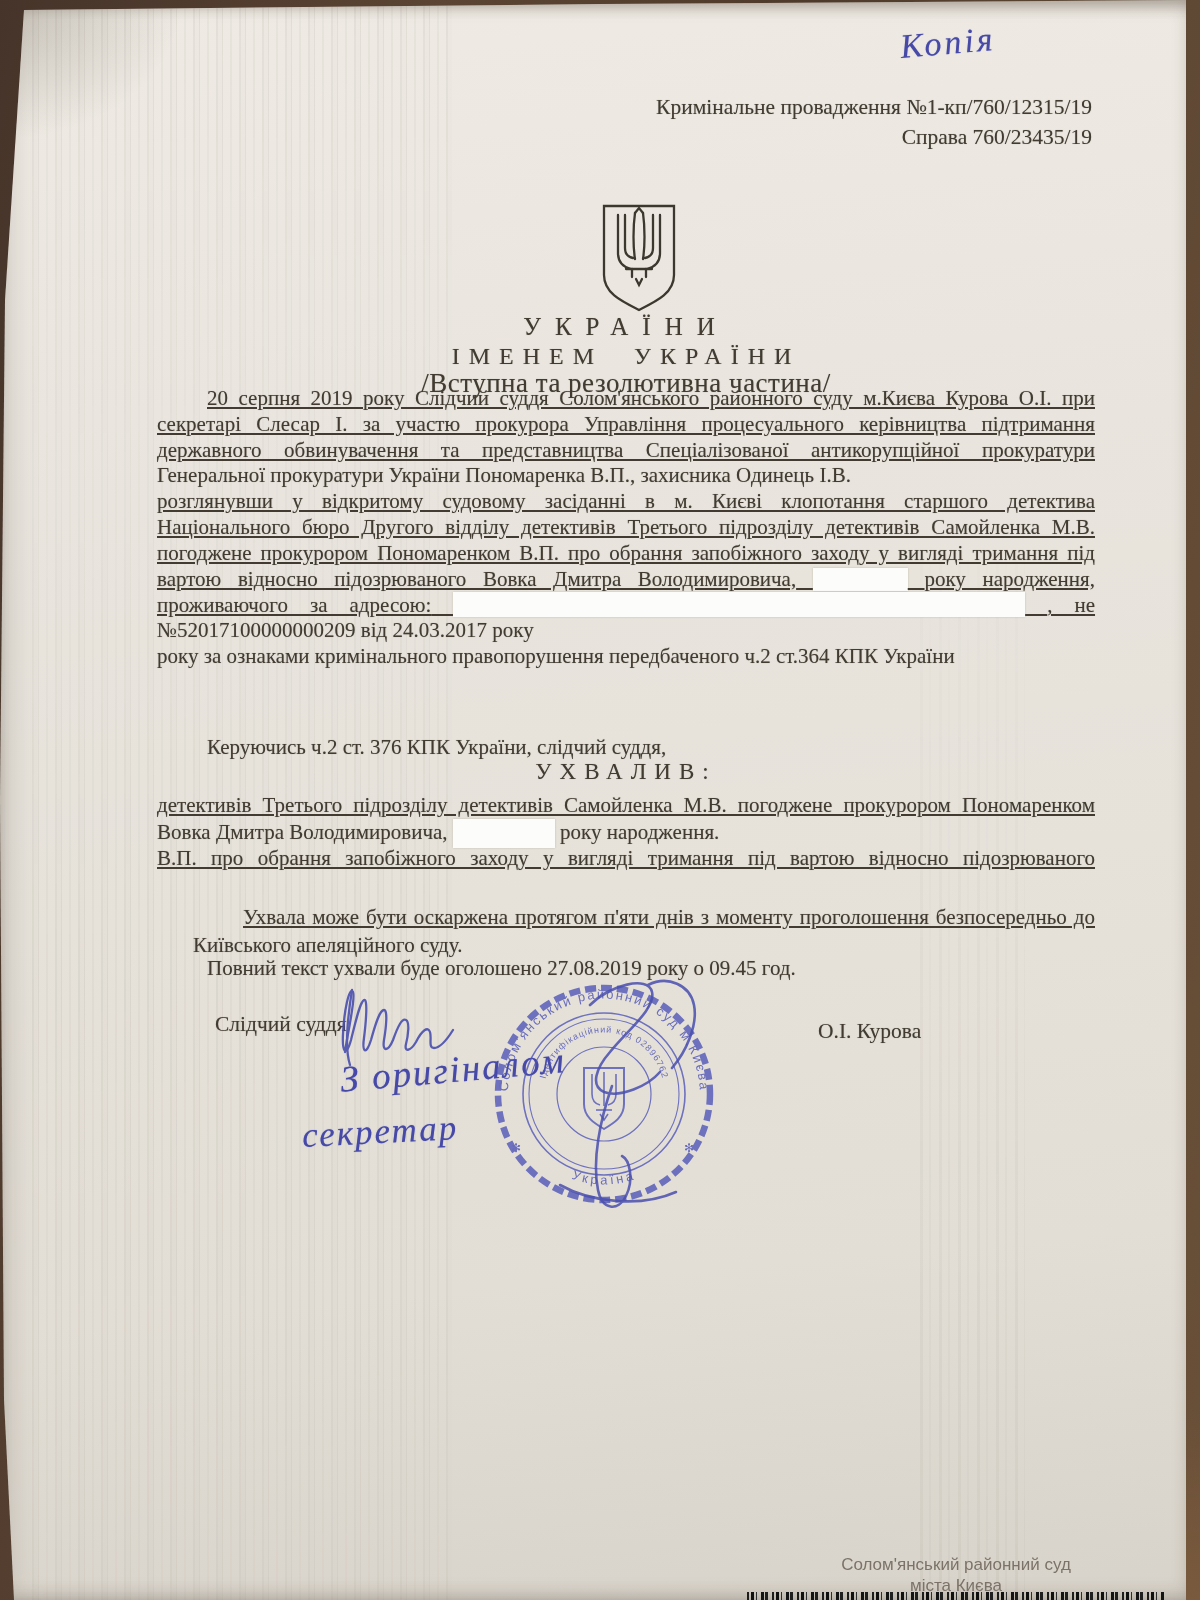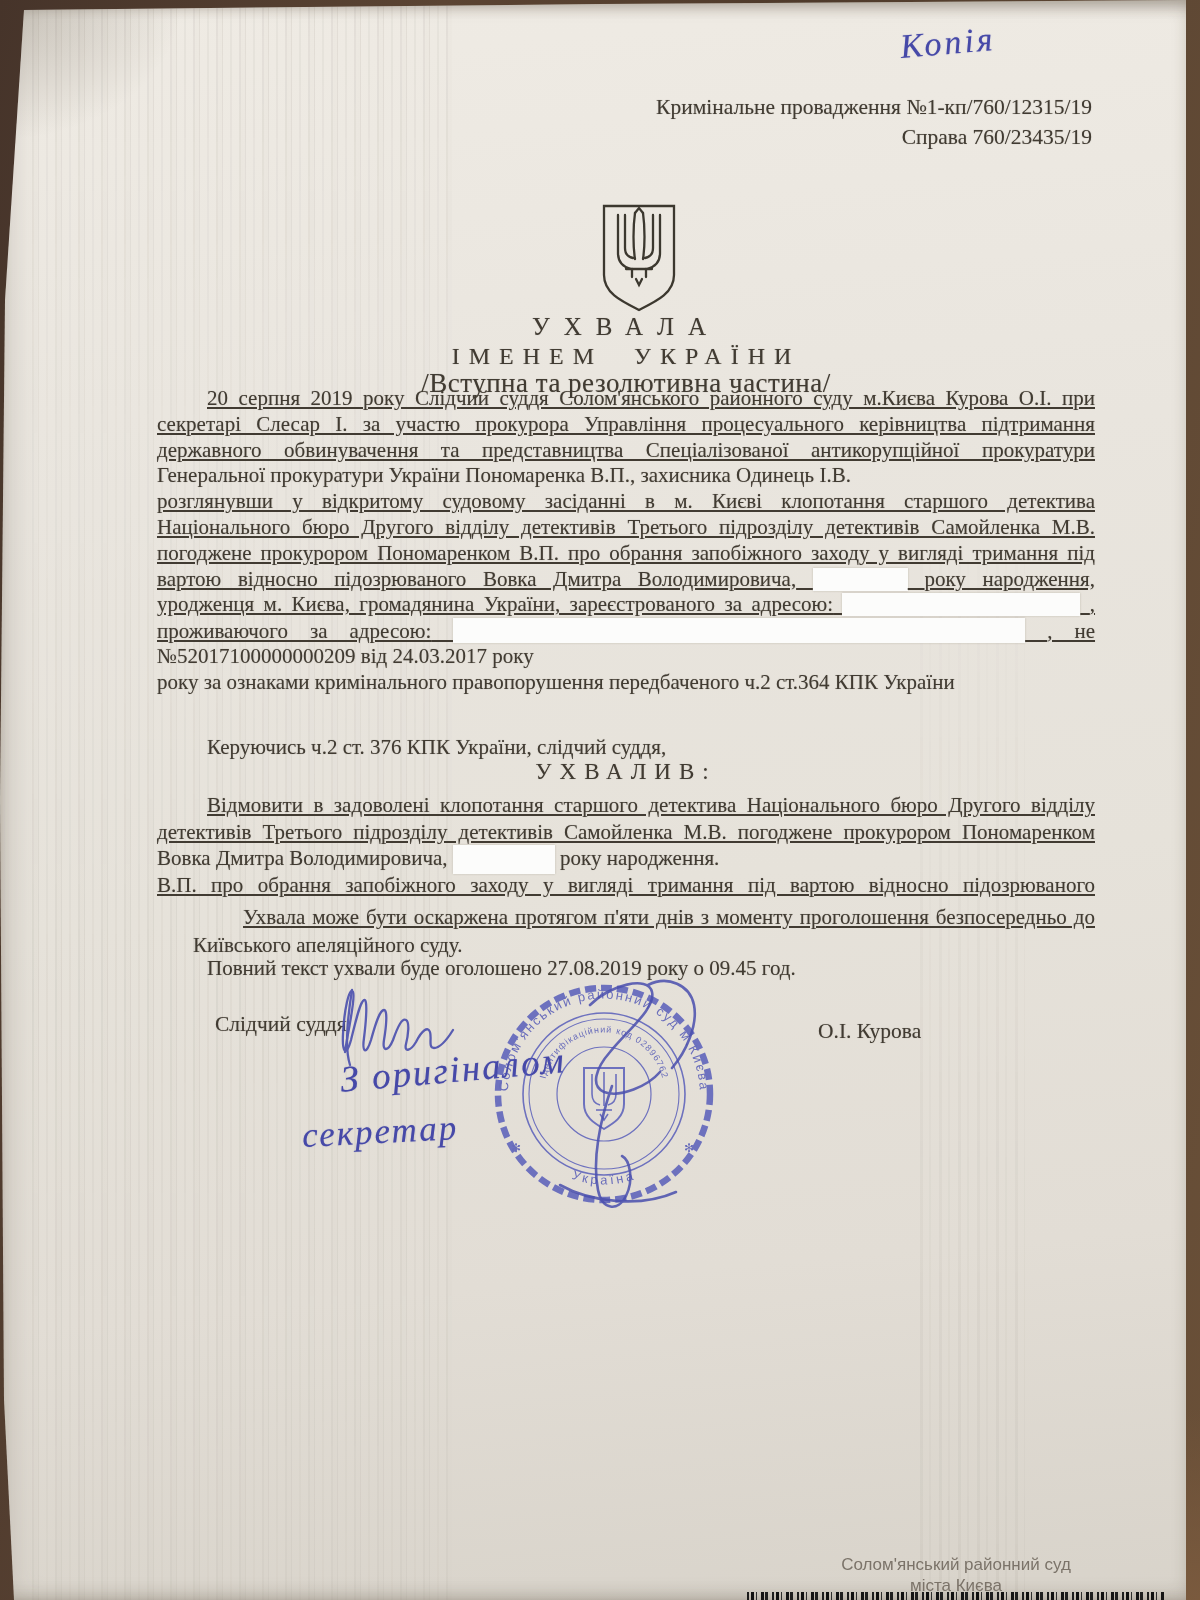--- a/index.html
+++ b/index.html
@@ -90,48 +90,46 @@
       <path d="M48,10 c2,14 2,34 0,46"></path>
       <path d="M40,10 l4,-5 l4,5"></path>
       <path d="M31,66 h26"></path>
       <path d="M37,66 v8"></path>
       <path d="M51,66 v8"></path>
       <path d="M41,76 l3,6 l3,-6"></path>
     </g>
   </svg>
 
   <div id="title-block" class="print">
-    <div id="title-line1">УХВАЛА</div>
+    <div id="title-line1">УКРАЇНИ</div>
     <div id="title-line2">ІМЕНЕМ УКРАЇНИ</div>
     <div id="title-line3">/Вступна та резолютивна частина/</div>
   </div>
 
   <div class="col print" style="top:386px;">
     <div class="line jst ind">20 серпня 2019 року Слідчий суддя Солом'янського районного суду м.Києва Курова О.І. при</div>
     <div class="line jst">секретарі Слесар І. за участю прокурора Управління процесуального керівництва підтримання</div>
     <div class="line jst">державного обвинувачення та представництва Спеціалізованої антикорупційної прокуратури</div>
     <div class="line lft">Генеральної прокуратури України Пономаренка В.П., захисника Одинець І.В.</div>
     <div class="line jst">розглянувши у відкритому судовому засіданні в м. Києві клопотання старшого детектива</div>
     <div class="line jst">Національного бюро Другого відділу детективів Третього підрозділу детективів Самойленка М.В.</div>
     <div class="line jst">погоджене прокурором Пономаренком В.П. про обрання запобіжного заходу у вигляді тримання під</div>
     <div class="line jst"><span>вартою відносно підозрюваного Вовка Дмитра Володимировича,</span> <span class="rd rd-a"></span> <span>року народження,</span></div>
-    <div class="line jst"><span>уродженця м. Києва, громадянина України, зареєстрованого за адресою:</span> <span class="rd rd-b"></span> <span>,</span></div>
     <div class="line jst"><span>проживаючого за адресою:</span> <span class="rd rd-c"></span> <span>, не</span></div>
     <div class="line lft">№52017100000000209 від 24.03.2017 року</div>
     <div class="line lft">року за ознаками кримінального правопорушення передбаченого ч.2 ст.364 КПК України</div>
   </div>
 
   <div class="col print" style="top:735px;">
     <div class="line lft ind">Керуючись ч.2 ст. 376 КПК України, слідчий суддя,</div>
   </div>
 
   <div id="ruling-heading" class="print">УХВАЛИВ:</div>
 
   <div class="col print lh27" style="top:792px;">
-    <div class="line jst ind">Відмовити в задоволені клопотання старшого детектива Національного бюро Другого відділу</div>
     <div class="line jst">детективів Третього підрозділу детективів Самойленка М.В. погоджене прокурором Пономаренком</div>
     <div class="line lft"><span>Вовка Дмитра Володимировича,</span> <span class="rd rd-d"></span> <span>року народження.</span></div>
     <div class="line jst">В.П. про обрання запобіжного заходу у вигляді тримання під вартою відносно підозрюваного</div>
   </div>
 
   <div class="col print lh28" style="top:903px;">
     <div class="line jst ind">Ухвала може бути оскаржена протягом п'яти днів з моменту проголошення безпосередньо до</div>
     <div class="line lft">Київського апеляційного суду.</div>
   </div>
 

